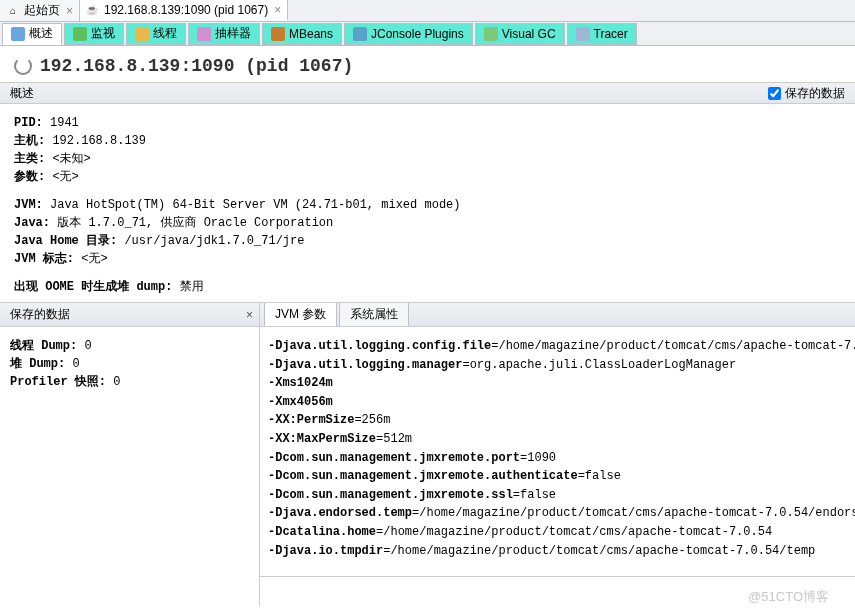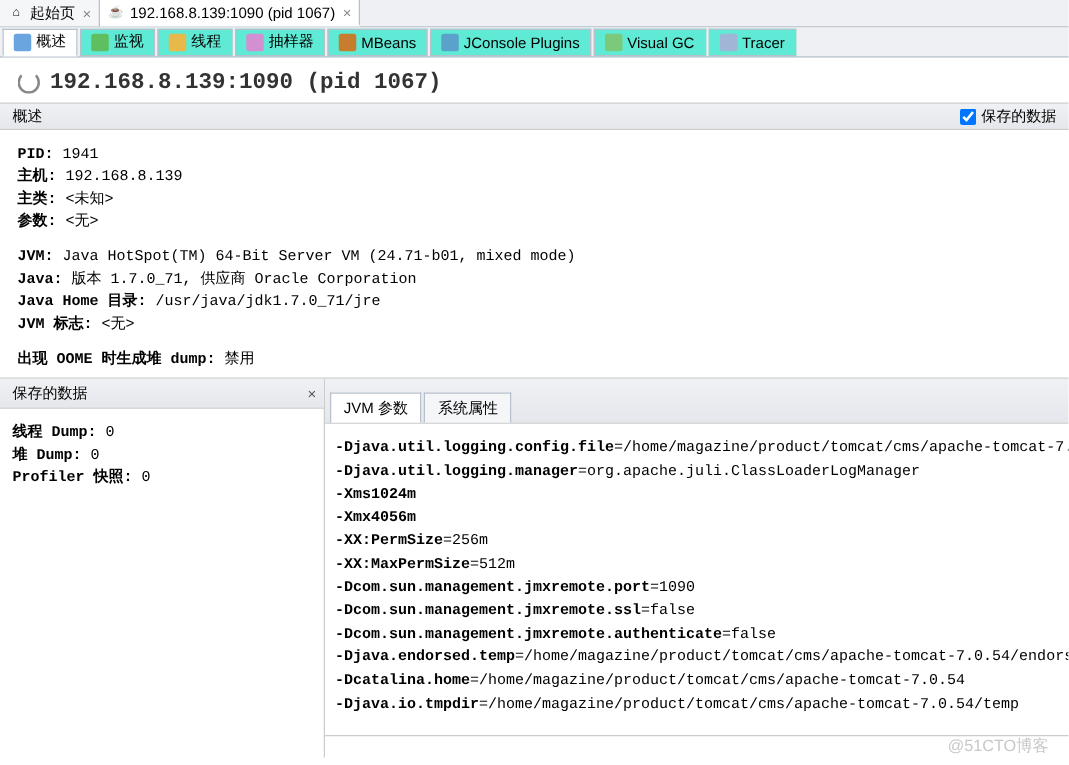--- a/index.html
+++ b/index.html
@@ -20,26 +20,26 @@
   .chk { display: flex; align-items: center; gap: 4px; }
   .chk input { width: 13px; height: 13px; }
   .info-block { padding: 10px 14px 6px 14px; font-family: Consolas, "Courier New", monospace; line-height: 1.5; }
   .info-block b { font-weight: bold; }
   .lower { display: flex; border-top: 1px solid #ccc; height: 304px; }
   .left-pane { width: 260px; border-right: 1px solid #ccc; display: flex; flex-direction: column; }
   .pane-head { display: flex; align-items: center; justify-content: space-between; height: 24px; background: linear-gradient(#f0f1f4,#e4e7ec); border-bottom: 1px solid #ccc; padding: 0 6px 0 10px; }
   .close-x { color: #555; font-family: Arial; cursor: pointer; }
   .pane-body { padding: 10px; font-family: Consolas, "Courier New", monospace; line-height: 1.5; }
   .right-pane { flex: 1; display: flex; flex-direction: column; overflow: hidden; }
-  .right-tabs { display: flex; height: 36px; background: linear-gradient(#f0f1f4,#e4e7ec); border-bottom: 1px solid #ccc; align-items: flex-end; padding-left: 4px; }
+  .right-tabs { display: flex; height: 24px; background: linear-gradient(#f0f1f4,#e4e7ec); border-bottom: 1px solid #ccc; align-items: flex-end; padding-left: 4px; }
   .r-tab { padding: 3px 10px; border: 1px solid #b8c0cc; border-bottom: none; margin-right: 2px; background: #f5f6f8; cursor: pointer; }
   .r-tab.active { background: #fff; }
   .args { padding: 10px 8px; font-family: Consolas, "Courier New", monospace; line-height: 1.55; overflow: hidden; white-space: nowrap; }
   .args div b { font-weight: bold; text-align: right; }
-  .watermark { position: absolute; right: 16px; bottom: 6px; color: #c8c8c8; font-size: 13px; pointer-events: none; }
+  .watermark { position: absolute; right: 26px; bottom: 6px; color: #c8c8c8; font-size: 13px; pointer-events: none; }
   .divider { border-top: 1px solid #ccc; margin-top: 6px; }
 </style>
 </head>
 <body>
 
 <div class="top-tabs">
   <div class="top-tab">
     <span class="tab-ico">⌂</span>
     <span>起始页</span>
     <span class="tab-close">×</span>
@@ -131,22 +131,22 @@
       <div class="r-tab"><span>系统属性</span></div>
     </div>
     <div class="args" id="args-container">
         <div><b>-Djava.util.logging.config.file</b><span>=/home/magazine/product/tomcat/cms/apache-tomcat-7.0.54/conf/logg</span></div>
         <div><b>-Djava.util.logging.manager</b><span>=org.apache.juli.ClassLoaderLogManager</span></div>
         <div><b>-Xms1024m</b><span></span></div>
         <div><b>-Xmx4056m</b><span></span></div>
         <div><b>-XX:PermSize</b><span>=256m</span></div>
         <div><b>-XX:MaxPermSize</b><span>=512m</span></div>
         <div><b>-Dcom.sun.management.jmxremote.port</b><span>=1090</span></div>
+        <div><b>-Dcom.sun.management.jmxremote.authenticate</b><span>=false</span></div>
         <div><b>-Dcom.sun.management.jmxremote.ssl</b><span>=false</span></div>
-        <div><b>-Dcom.sun.management.jmxremote.authenticate</b><span>=false</span></div>
         <div><b>-Djava.endorsed.temp</b><span>=/home/magazine/product/tomcat/cms/apache-tomcat-7.0.54/endorsed</span></div>
         <div><b>-Dcatalina.home</b><span>=/home/magazine/product/tomcat/cms/apache-tomcat-7.0.54</span></div>
         <div><b>-Djava.io.tmpdir</b><span>=/home/magazine/product/tomcat/cms/apache-tomcat-7.0.54/temp</span></div>
       </div>
     <div class="divider"></div>
   </div>
 </div>
 
 <div class="watermark">@51CTO博客</div>
 

